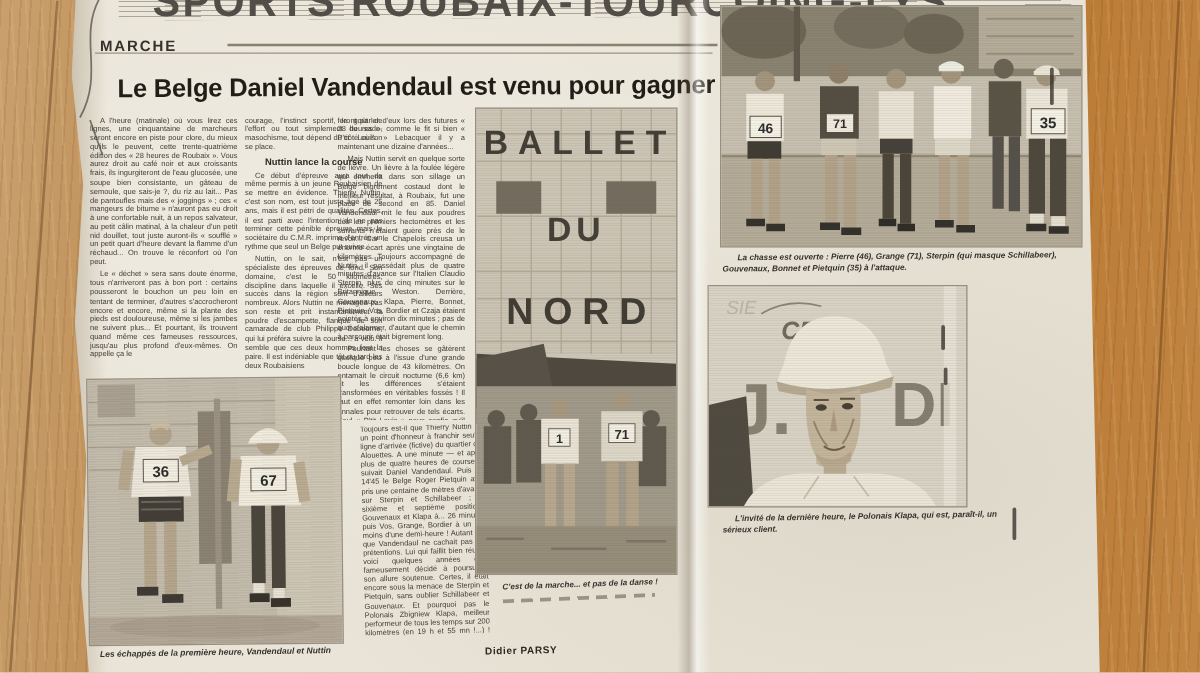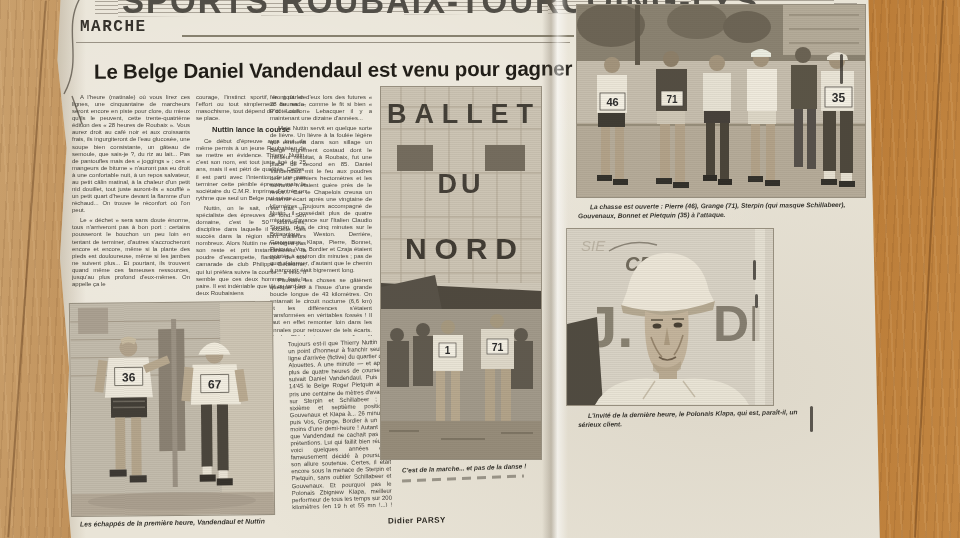--- a/index.html
+++ b/index.html
@@ -23,22 +23,22 @@
   }
   .edge-shade{position:absolute;left:6px;top:0;width:30px;height:100%;
     background:linear-gradient(90deg, rgba(120,98,65,.28), rgba(120,98,65,0));}
   .fold{position:absolute;left:492px;top:0;width:26px;height:100%;
     background:linear-gradient(90deg, rgba(0,0,0,0), rgba(110,98,80,.30) 35%, rgba(255,255,255,.55) 60%, rgba(0,0,0,0));}
   .rules{position:absolute;left:45px;top:0;width:762px;height:20px;
     background:repeating-linear-gradient(180deg,#9b9488 0 1px, rgba(0,0,0,0) 1px 4px);
     transform:rotate(-0.4deg);opacity:.8;}
   .masthead{position:absolute;left:72px;top:-12px;width:710px;white-space:nowrap;
     font-size:33px;font-weight:bold;letter-spacing:2px;color:#514e47;transform:scaleY(1.05);}
-  .marche{position:absolute;left:30px;top:24px;font-size:16px;font-weight:bold;
-    letter-spacing:1.5px;color:#35322c;font-family:Liberation Mono, monospace;}
+  .marche{position:absolute;left:30px;top:36px;font-size:12px;font-weight:bold;
+    letter-spacing:1.5px;color:#35322c;}
   .rule-a{position:absolute;left:132px;top:41px;width:392px;height:2px;background:#87816f;}
   .rule-b{position:absolute;left:26px;top:48px;width:494px;height:1px;background:#9a9386;}
   .kicker{position:absolute;left:36px;top:52px;font-size:10.5px;color:#2c2a25;letter-spacing:.4px;}
   .headline{position:absolute;left:44px;top:64px;width:492px;white-space:nowrap;
     font-size:20.5px;font-weight:bold;color:#211e18;letter-spacing:-0.2px;transform:rotate(-0.4deg);}
   .col{position:absolute;overflow:hidden;font-size:6px;line-height:1.18;text-align:justify;
     color:#413e37;}
   .col p{margin:0 0 3px 0;text-indent:8px;}
   .col p.noindent{text-indent:0;}
   .col1{left:22px;top:100px;width:118px;height:204px;}

